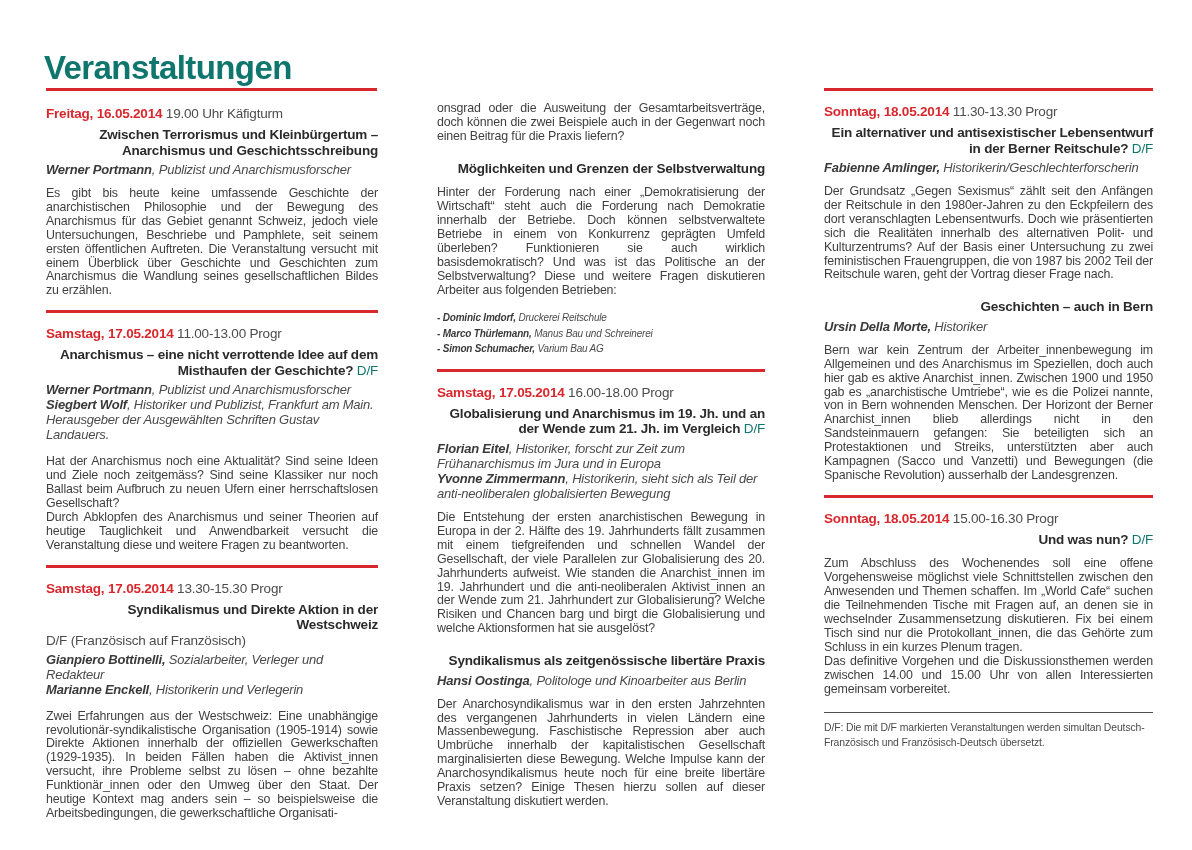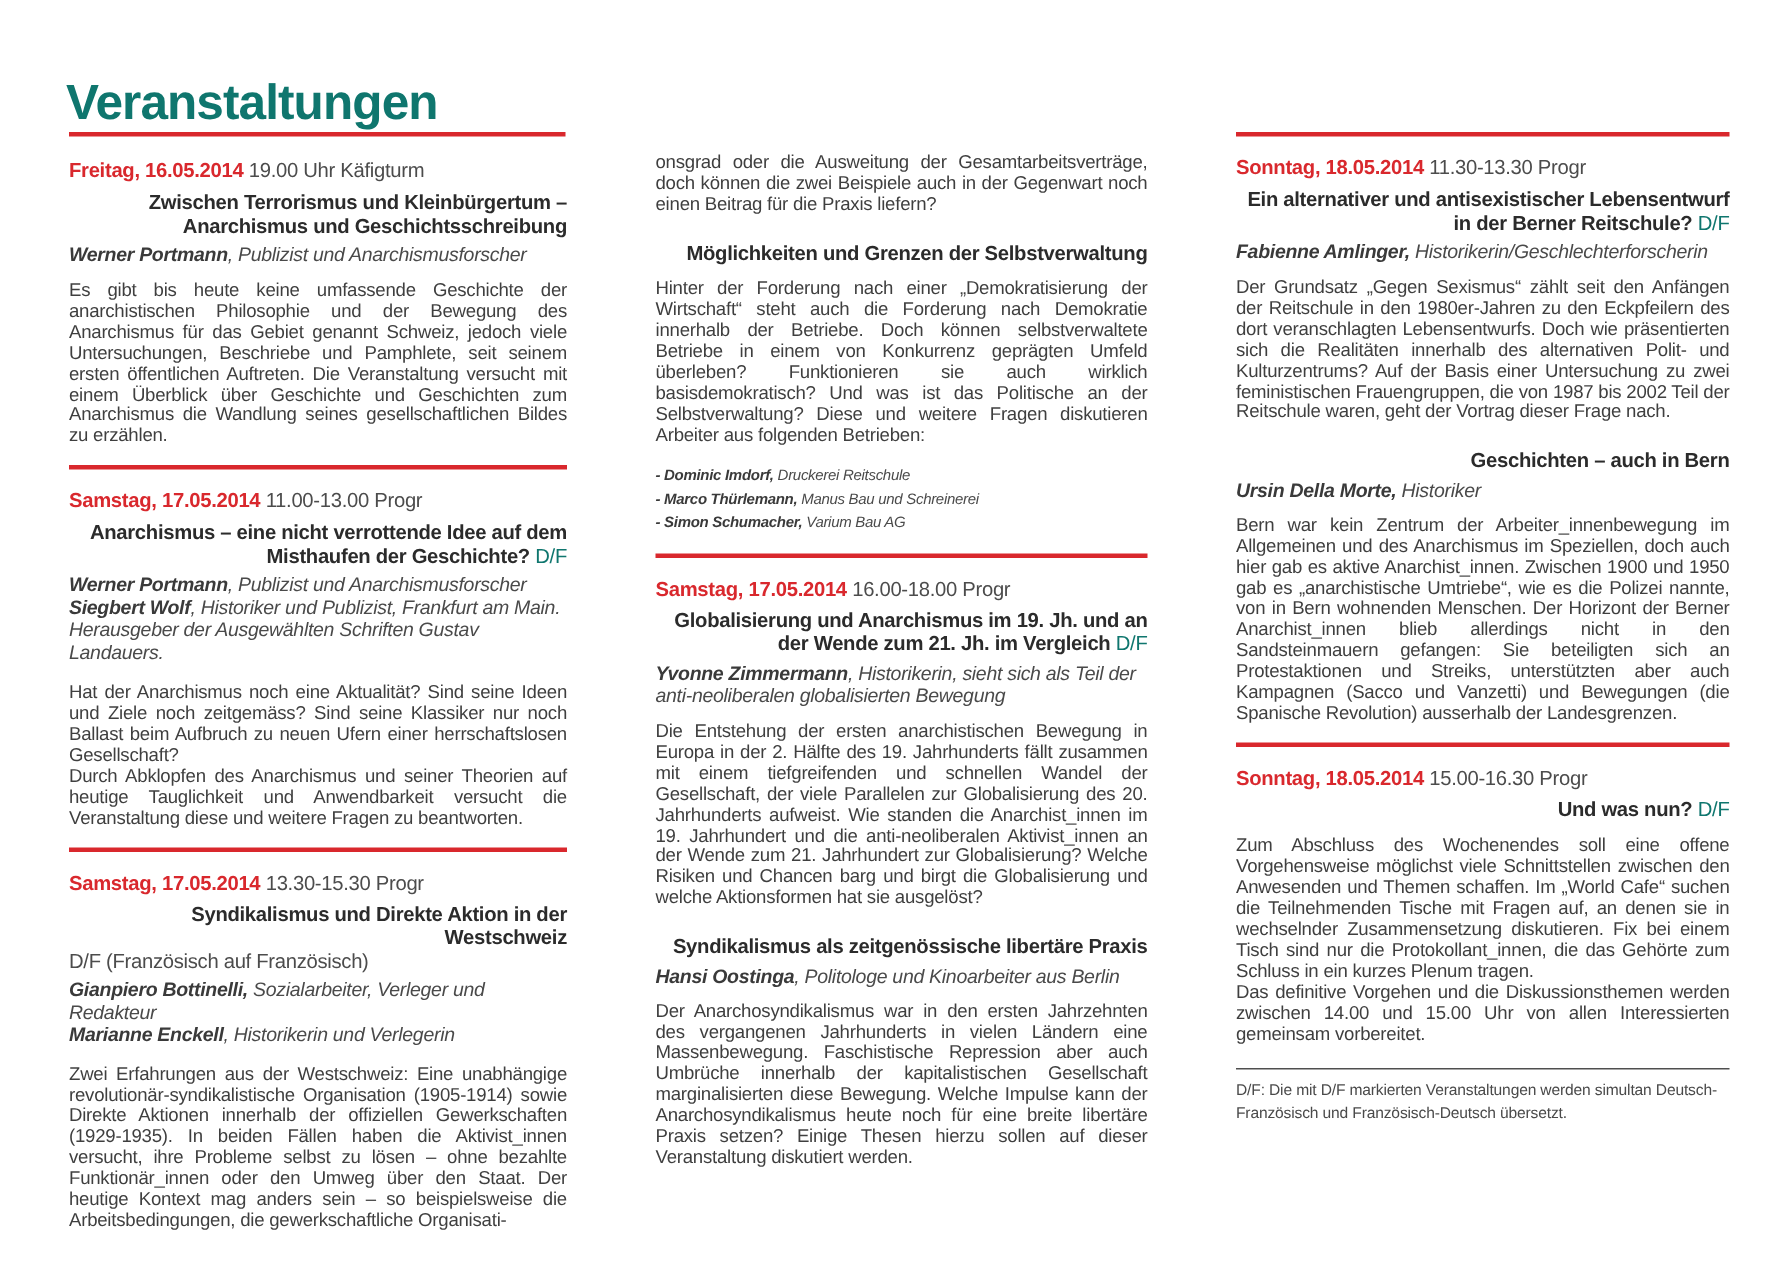--- a/index.html
+++ b/index.html
@@ -181,20 +181,21 @@
         <p><span class="sname">- Simon Schumacher,</span><span> Varium Bau AG</span></p>
       </div>
     </section>
 
     <div class="rule"></div>
 
     <section>
       <p class="dateline"><span class="date">Samstag, 17.05.2014</span> <span class="time">16.00-18.00 Progr</span></p>
       <h3 class="etitle"><span>Globalisierung und Anarchismus im 19. Jh. und an der Wende zum 21. Jh. im Vergleich</span> <span class="suffix">D/F</span></h3>
       <div class="speakers">
+        <p class="speaker"><span class="sname">Florian Eitel</span><span>, Historiker, forscht zur Zeit zum Frühanarchismus im Jura und in Europa</span></p>
         <p class="speaker"><span class="sname">Yvonne Zimmermann</span><span>, Historikerin, sieht sich als Teil der anti-neoliberalen globalisierten Bewegung</span></p>
       </div>
       <div class="body">
         <p>Die Entstehung der ersten anarchistischen Bewegung in Europa in der 2. Hälfte des 19. Jahrhunderts fällt zusammen mit einem tiefgreifenden und schnellen Wandel der Gesellschaft, der viele Parallelen zur Globalisierung des 20. Jahrhunderts aufweist. Wie standen die Anarchist_innen im 19. Jahrhundert und die anti-neoliberalen Aktivist_innen an der Wende zum 21. Jahrhundert zur Globalisierung? Welche Risiken und Chancen barg und birgt die Globalisierung und welche Aktionsformen hat sie ausgelöst?</p>
       </div>
     </section>
 
     <section>
       <h3 class="etitle subheading"><span>Syndikalismus als zeitgenössische libertäre Praxis</span></h3>
       <div class="speakers">

